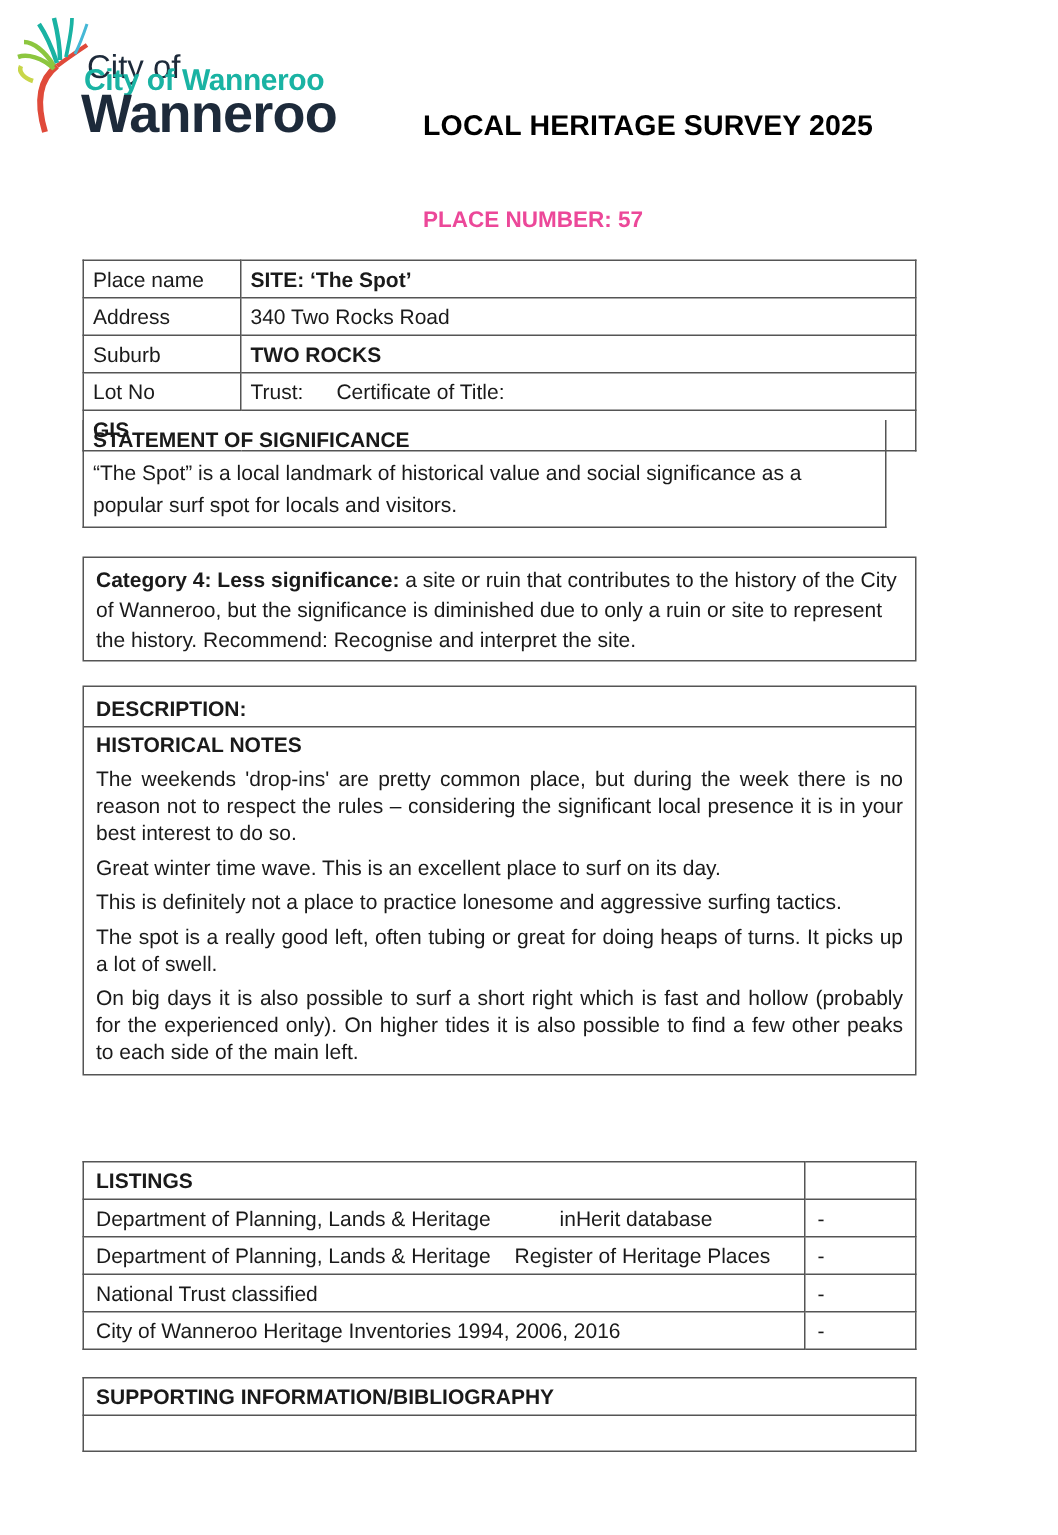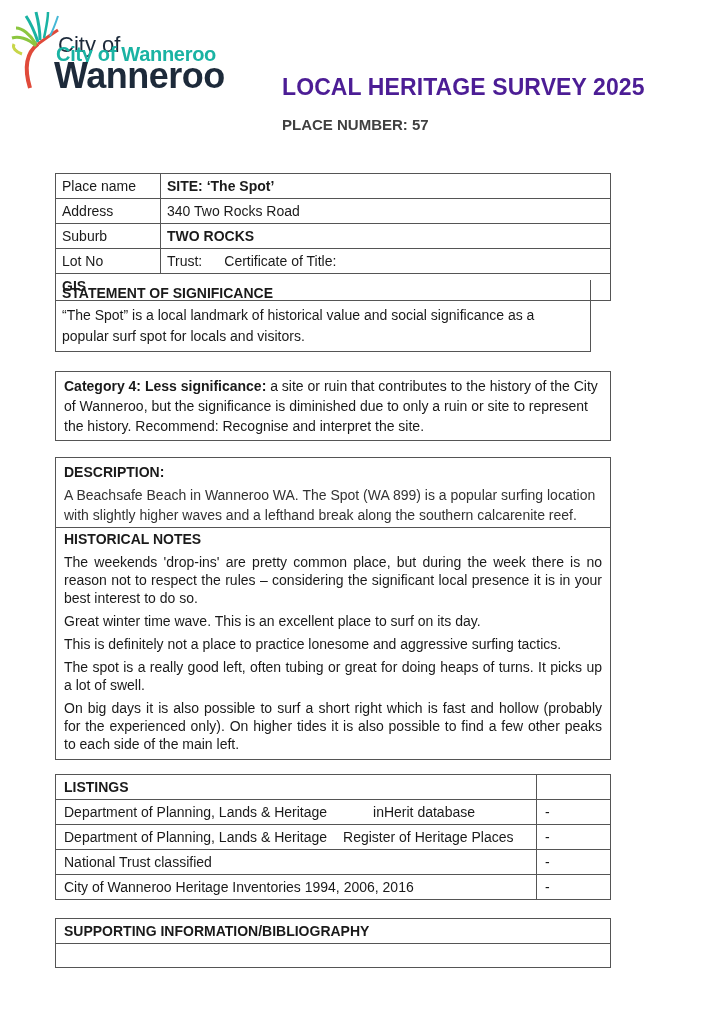--- a/index.html
+++ b/index.html
@@ -14,25 +14,25 @@
     font-weight: bold; letter-spacing: -0.3px; line-height: 1;
   }
   .logo-cityof-dark {
     position: absolute; left: 50px; top: 26px; font-size: 22px; color: #1d2a3a; line-height: 1;
   }
   .logo-big {
     position: absolute; left: 46px; top: 50px; font-size: 36px; color: #1d2a3a;
     font-weight: bold; line-height: 1; letter-spacing: -0.5px;
   }
   .survey-title {
-    position: absolute; left: 282px; top: 74px; font-size: 23px; font-weight: bold;
-    color: #4c1d95; letter-spacing: 0.1px;
+    position: absolute; left: 282px; top: 74px; font-size: 19px; font-weight: bold;
+    color: #000000; letter-spacing: 0.1px;
   }
   .place-number {
-    position: absolute; left: 282px; top: 116px; font-size: 15px; font-weight: bold; color: #404040; text-align: center;
+    position: absolute; left: 282px; top: 138px; font-size: 15px; font-weight: bold; color: #ec4899; text-align: center;
   }
   table { border-collapse: collapse; position: absolute; left: 55px; width: 556px; font-size: 14px; }
   td { border: 1.5px solid #555; padding: 3px 6px; vertical-align: top; line-height: 18px; }
   .t1 { top: 155px; margin-top: 18px; }
   .t1 td.label { width: 92px; }
   .t1 tr.row td { height: 17px; }
   .bold { font-weight: bold; }
   .gap { display: inline-block; width: 22px; }
   .sig-box {
     position: absolute; left: 55px; top: 280px; width: 536px; box-sizing: border-box;
@@ -116,21 +116,20 @@
   <div class="sig-text">“The Spot” is a local landmark of historical value and social significance as a popular surf spot for locals and visitors.</div>
 </div>
 
 <div class="cat-box">
   <span class="bold">Category 4:  Less significance:</span><span> a site or ruin that contributes to the history of the City of Wanneroo, but the significance is diminished due to only a ruin or site to represent the history. Recommend: Recognise and interpret the site.</span>
 </div>
 
 <div class="desc-box">
   <div class="desc-top">
     <div class="desc-head">DESCRIPTION:</div>
-    <div class="desc-text">A Beachsafe Beach in Wanneroo WA. The Spot (WA 899) is a popular surfing location with slightly higher waves and a lefthand break along the southern calcarenite reef.</div>
   </div>
   <div class="hist">
     <div class="hist-head">HISTORICAL NOTES</div>
     <p>The weekends 'drop-ins' are pretty common place, but during the week there is no reason not to respect the rules – considering the significant local presence it is in your best interest to do so.</p>
     <p>Great winter time wave. This is an excellent place to surf on its day.</p>
     <p>This is definitely not a place to practice lonesome and aggressive surfing tactics.</p>
     <p>The spot is a really good left, often tubing or great for doing heaps of turns. It picks up a lot of swell.</p>
     <p>On big days it is also possible to surf a short right which is fast and hollow (probably for the experienced only). On higher tides it is also possible to find a few other peaks to each side of the main left.</p>
   </div>
 </div>

